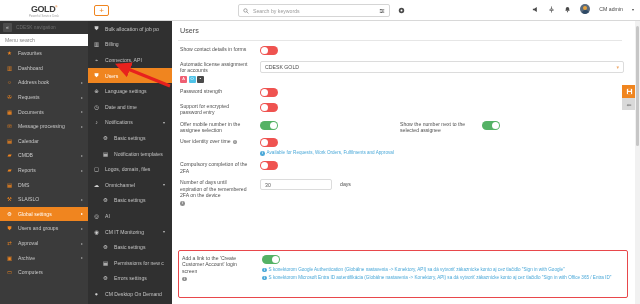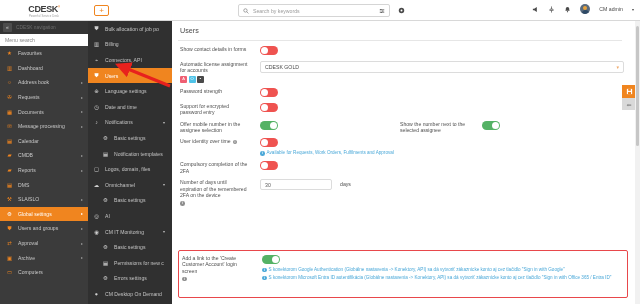--- a/index.html
+++ b/index.html
@@ -135,21 +135,21 @@
   .scrollthumb { position:absolute; right:1px; top:26px; width:3px; height:120px; background:#c6c6c6; border-radius:2px; }
   svg { display:block; }
 </style>
 </head>
 <body>
 
 <div id="app">
 
   <div class="topbar">
     <div class="logo-wrap">
-      <div class="logo-main"><span>CDESK</span><span class="logo-sup">®</span></div>
+      <div class="logo-main"><span>GOLD</span><span class="logo-sup">®</span></div>
       <div class="logo-sub">Powerful Service Desk</div>
     </div>
     <div class="plus-btn">+</div>
 
     <div class="searchbox">
       <svg width="6" height="6" viewBox="0 0 16 16">
         <circle cx="6.5" cy="6.5" r="4.5" fill="none" stroke="#6b6b6b" stroke-width="1.6"></circle>
         <line x1="10" y1="10" x2="14.5" y2="14.5" stroke="#6b6b6b" stroke-width="1.6"></line>
       </svg>
       <div class="ph">Search by keywords</div>

